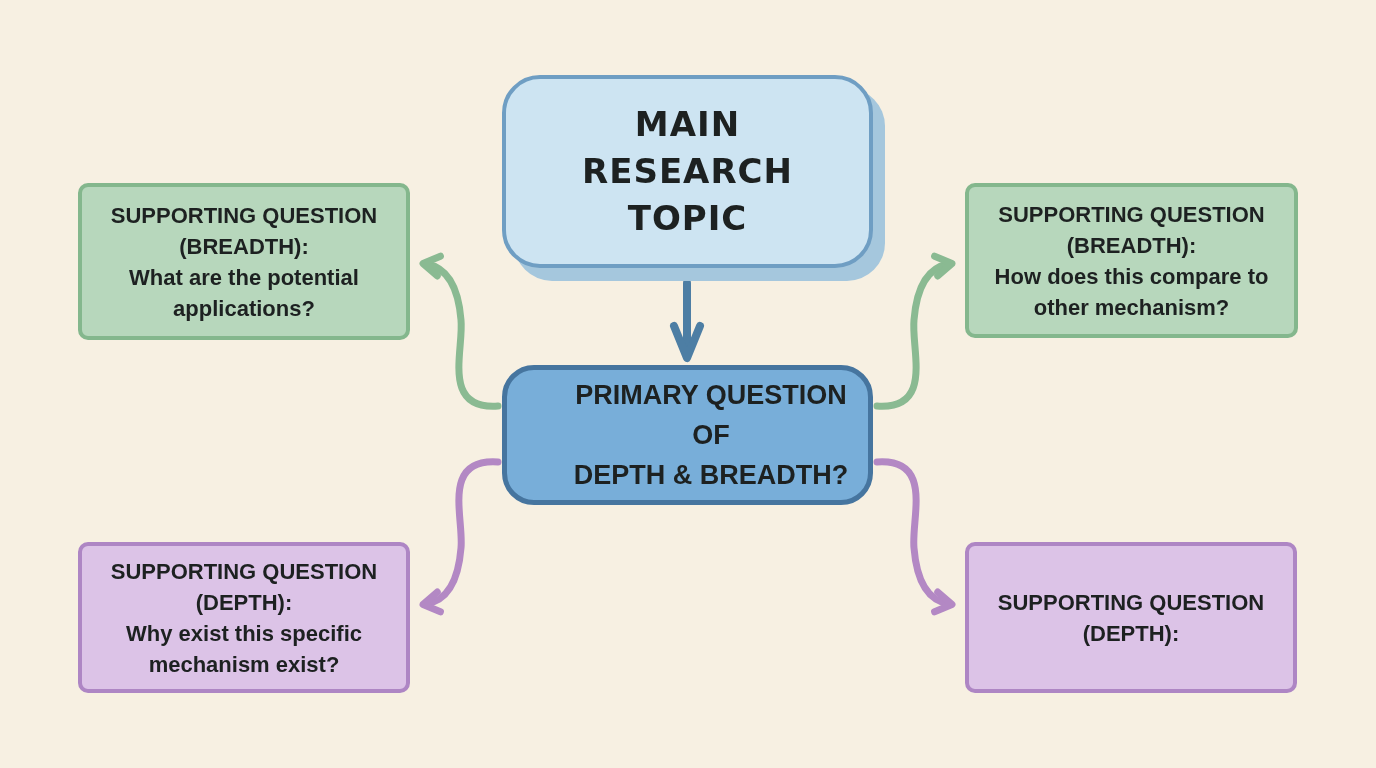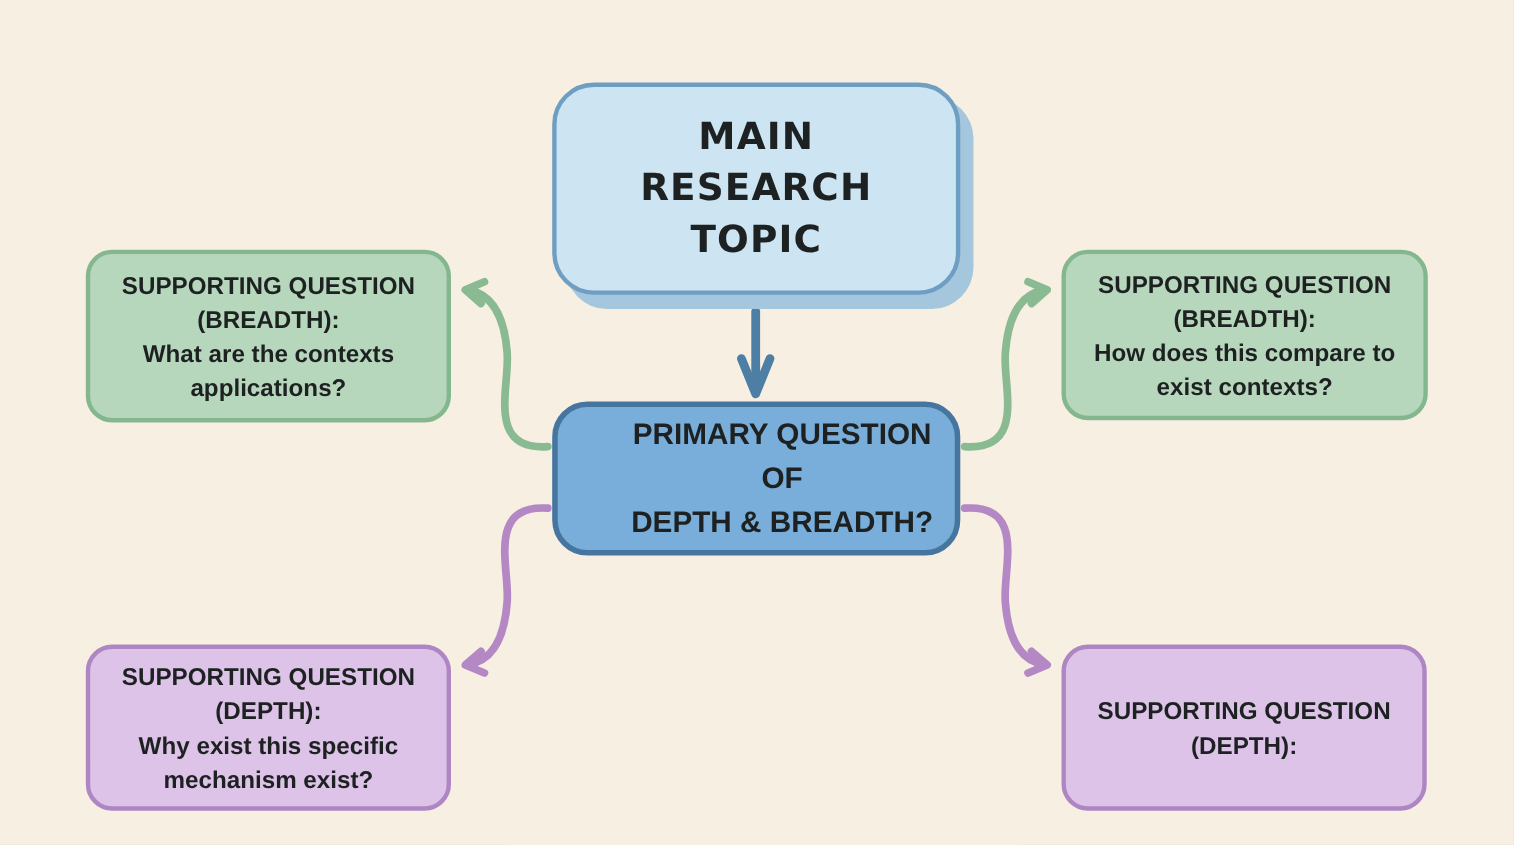--- a/index.html
+++ b/index.html
@@ -23,24 +23,23 @@
     font-family:"DejaVu Sans",sans-serif;
     font-size:34px;line-height:47px;letter-spacing:1px;
   }
   .node.primary{
     left:502px;top:365px;width:371px;height:140px;
     background:var(--primary_fill);border:5px solid var(--primary_border);
     border-radius:32px;
     font-size:27px;line-height:40px;padding-left:47px;
   }
   .node.support{
-    border-radius:24px;border:4px solid;
+    border-radius:10px;border:4px solid;
     font-size:22px;line-height:31px;
     padding:0 14px;
-    margin-top:44px;
   }
   .node.breadth{background:var(--breadth_fill);border-color:var(--breadth_border);}
   .node.depth{background:var(--depth_fill);border-color:var(--depth_border);}
   .node.tl{left:78px;top:183px;width:332px;height:157px;}
   .node.tr{left:965px;top:183px;width:333px;height:155px;}
   .node.bl{left:78px;top:542px;width:332px;height:151px;}
   .node.br{left:965px;top:542px;width:332px;height:151px;}
 </style>
 </head>
 <body>
@@ -79,29 +78,29 @@
 
   <div class="node primary">
     <div class="node-title">PRIMARY QUESTION OF
 DEPTH &amp; BREADTH?</div>
   </div>
 
   <div class="node support breadth tl">
     <div>
       <div>SUPPORTING QUESTION</div>
       <div>(BREADTH):</div>
-      <div>What are the contexts applications?</div>
+      <div>What are the potential applications?</div>
     </div>
   </div>
 
   <div class="node support breadth tr">
     <div>
       <div>SUPPORTING QUESTION</div>
       <div>(BREADTH):</div>
-      <div>How does this compare to exist contexts?</div>
+      <div>How does this compare to other mechanism?</div>
     </div>
   </div>
 
   <div class="node support depth bl">
     <div>
       <div>SUPPORTING QUESTION</div>
       <div>(DEPTH):</div>
       <div>Why exist this specific mechanism exist?</div>
     </div>
   </div>

